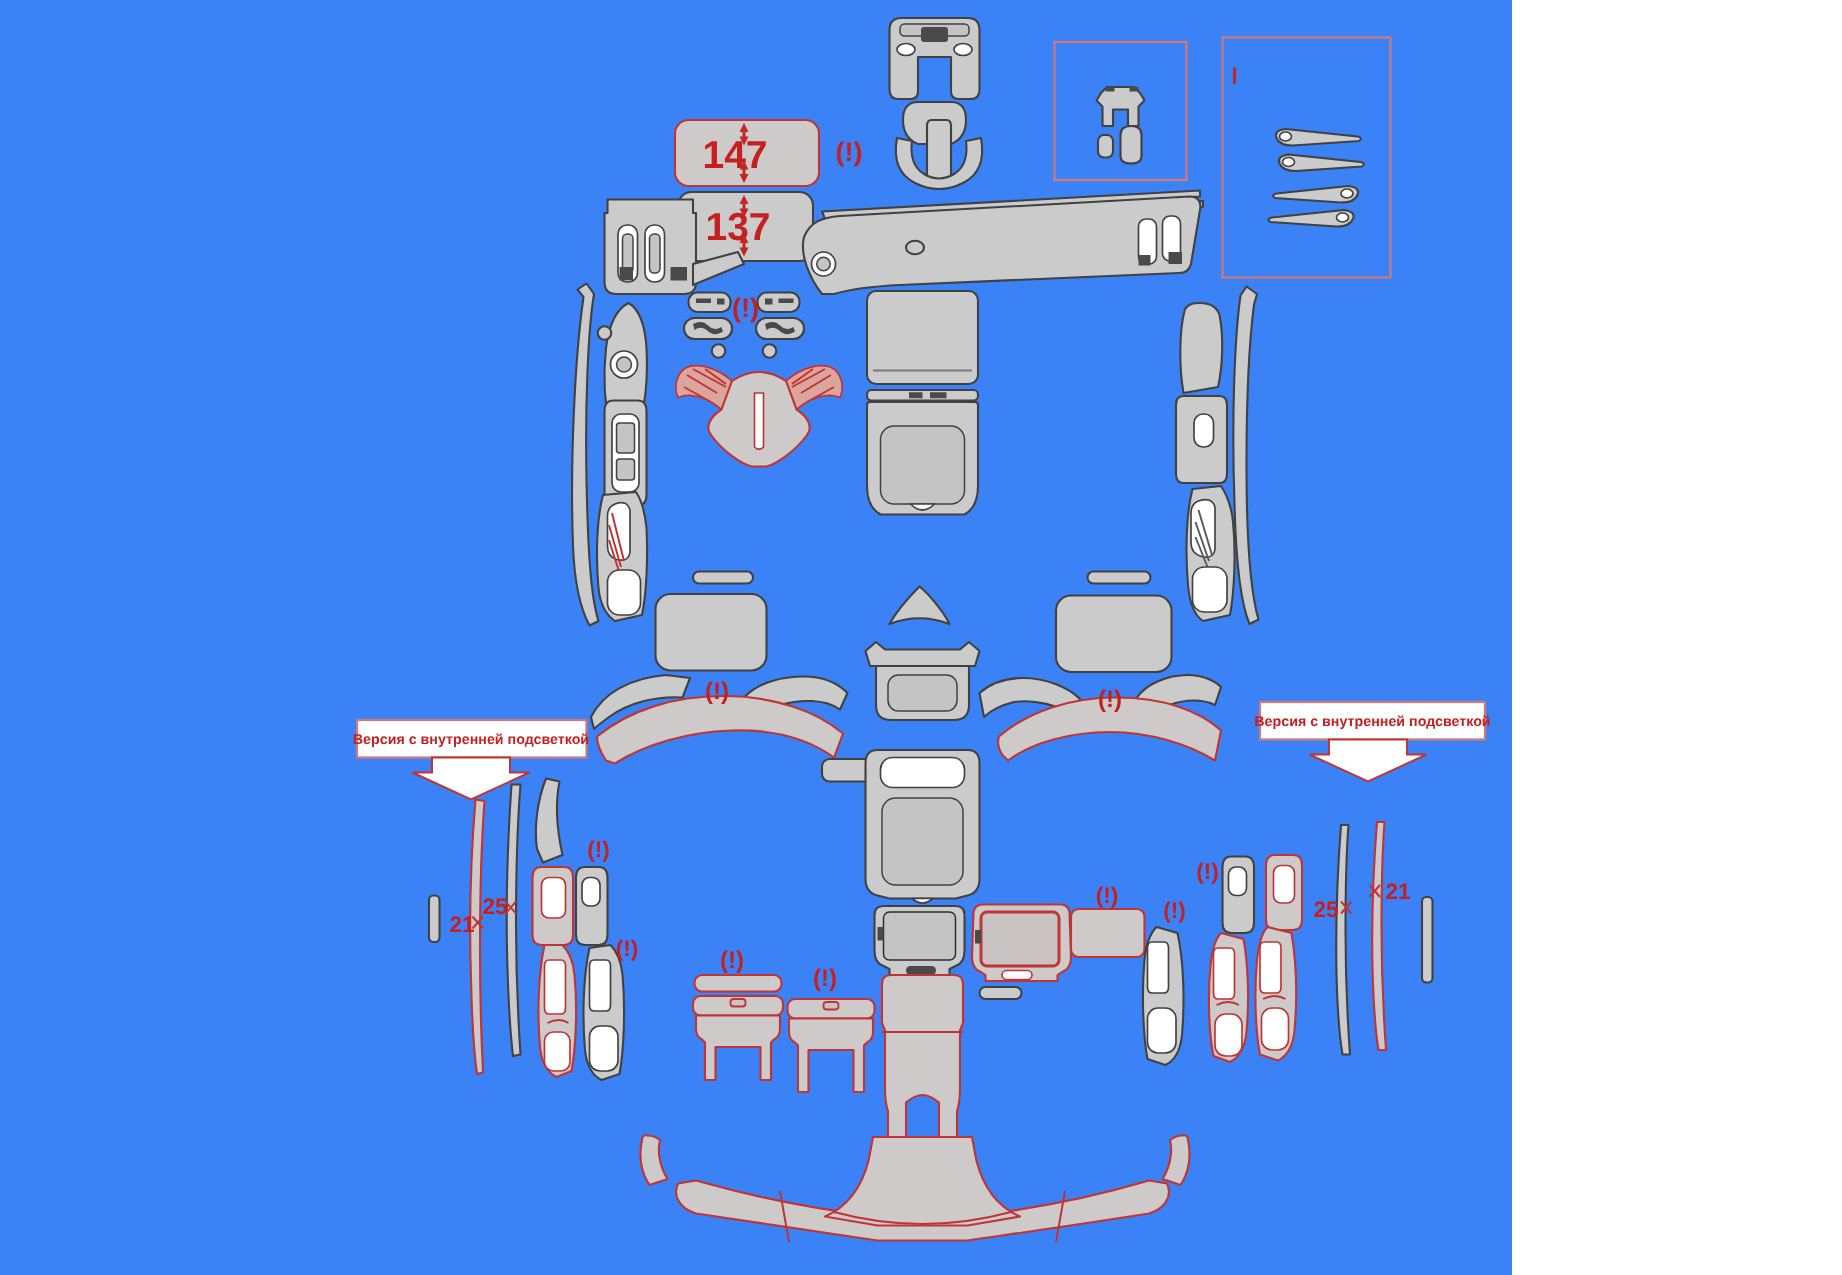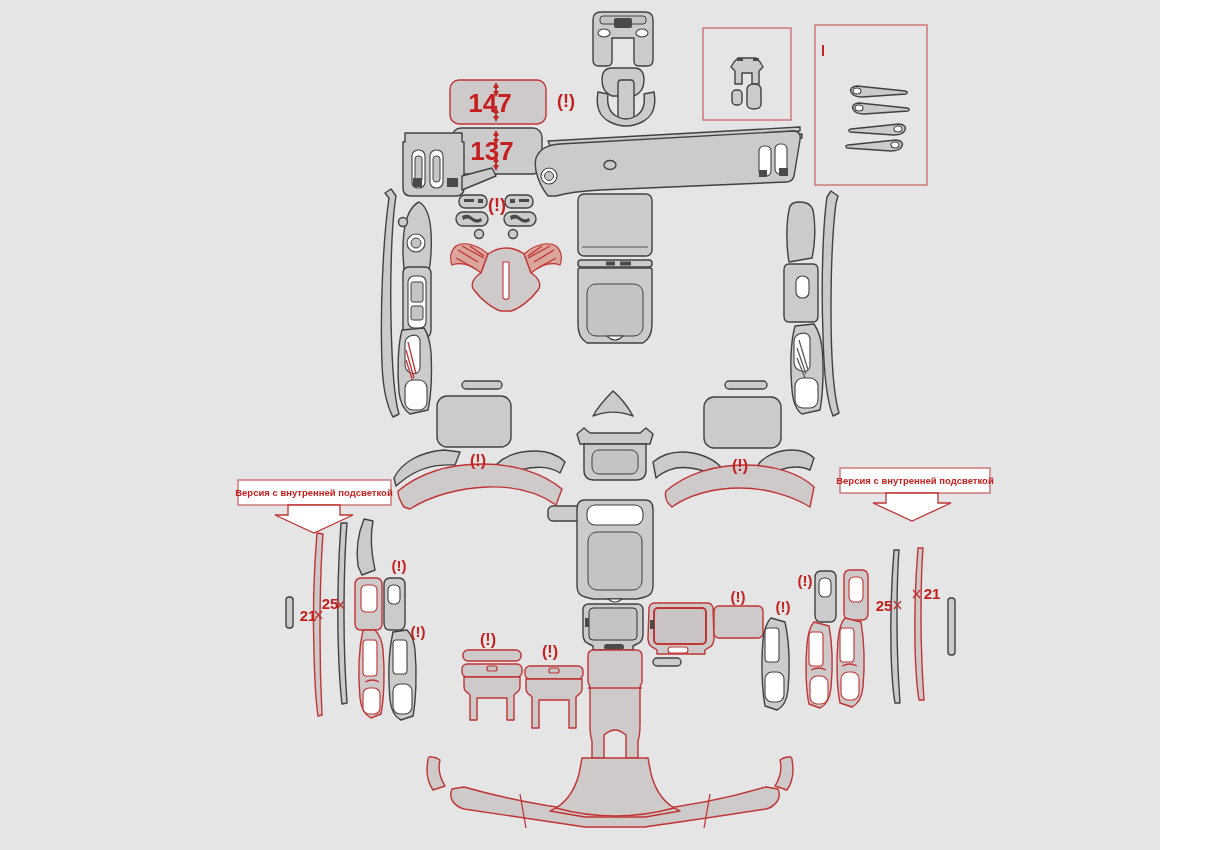--- a/index.html
+++ b/index.html
@@ -1,16 +1,16 @@
 <!DOCTYPE html>
 <html><head>
 <meta charset="utf-8">
 <style>
   html,body{margin:0;padding:0;background:#fff;}
-  #stage{position:relative;width:1160px;height:850px;background:#e5e5e5;overflow:hidden;
+  #stage{position:relative;width:1008px;height:850px;background:#3b82f6;overflow:hidden;
          font-family:"Liberation Sans",sans-serif;}
   svg{position:absolute;left:0;top:0;}
   .part     {fill:#cbcbcb;stroke:#414141;stroke-width:1.4;stroke-linejoin:round;}
   .part-red {fill:#cfcaca;stroke:#c03434;stroke-width:1.4;stroke-linejoin:round;}
   .hole     {fill:#ffffff;stroke:#414141;stroke-width:1.1;stroke-linejoin:round;}
   .hole-red {fill:#ffffff;stroke:#c03434;stroke-width:1.1;stroke-linejoin:round;}
   .inner    {fill:#c4c4c4;stroke:#414141;stroke-width:1;}
   .inner-red{fill:#c9c3c3;stroke:#c03434;stroke-width:1.2;}
   .dark     {fill:#4a4a4a;stroke:none;}
   .rbox     {fill:none;stroke:#cf7a7a;stroke-width:1.5;}

